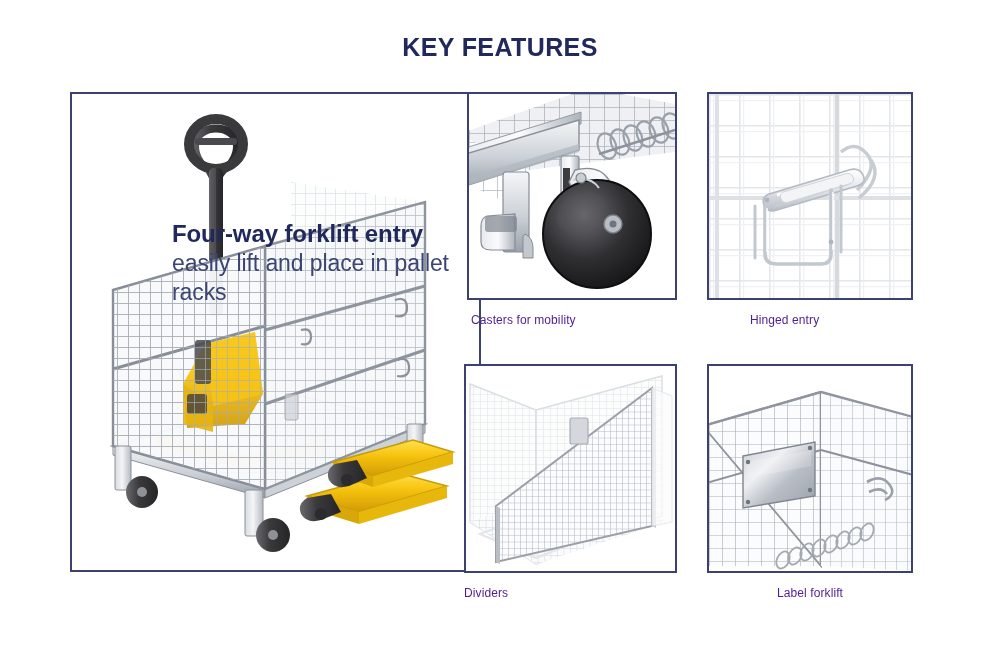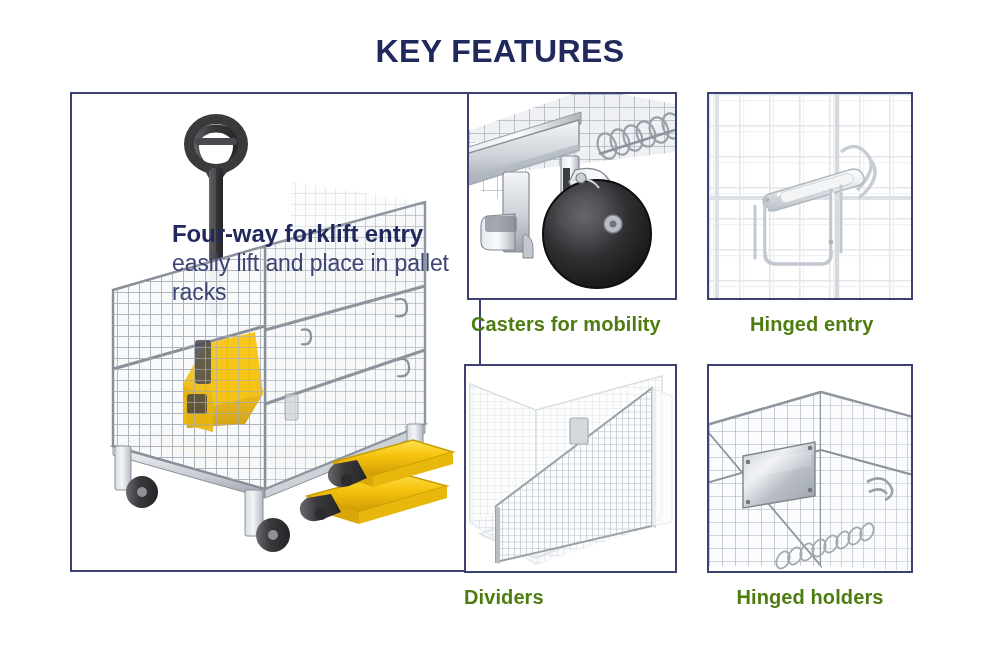--- a/index.html
+++ b/index.html
@@ -16,21 +16,21 @@
     -webkit-font-smoothing: antialiased;
   }
 
   
   #page-title {
     position: absolute;
     left: 0;
     top: 33px;
     width: 1000px;
     text-align: center;
-    font-size: 32px;
+    font-size: 25px;
     font-weight: bold;
     letter-spacing: 0.4px;
     color: #20285c;
   }
 
   
   .panel {
     position: absolute;
     box-sizing: border-box;
     border: 2px solid #3b4270;
@@ -40,23 +40,23 @@
 
   #panel-forklift { left: 70px;  top: 92px;  width: 411px; height: 480px; }
   #panel-casters  { left: 467px; top: 92px;  width: 210px; height: 208px; }
   #panel-hinged   { left: 707px; top: 92px;  width: 206px; height: 208px; }
   #panel-dividers { left: 464px; top: 364px; width: 213px; height: 209px; }
   #panel-labels   { left: 707px; top: 364px; width: 206px; height: 209px; }
 
   
   .caption {
     position: absolute;
-    font-size: 20px;
-    font-weight: bold;
-    color: #4d7c0f;
+    font-size: 12px;
+    font-weight: normal;
+    color: #4c1d95;
     letter-spacing: 0.1px;
     white-space: nowrap;
   }
   #caption-casters  { left: 471px; top: 313px; }
   #caption-hinged   { left: 750px; top: 313px; }
   #caption-dividers { left: 464px; top: 586px; width: 213px; }
   #caption-labels   { left: 707px; top: 586px; width: 206px; text-align: center; }
 
   
   #headline-block {
@@ -529,13 +529,13 @@
       <ellipse cx="86" cy="190" rx="6" ry="9" transform="rotate(26 86 190)"></ellipse>
       <ellipse cx="98" cy="186" rx="6" ry="9" transform="rotate(26 98 186)"></ellipse>
       <ellipse cx="110" cy="182" rx="6" ry="9" transform="rotate(26 110 182)"></ellipse>
       <ellipse cx="122" cy="178" rx="6" ry="9" transform="rotate(26 122 178)"></ellipse>
       <ellipse cx="134" cy="174" rx="6" ry="9" transform="rotate(26 134 174)"></ellipse>
       <ellipse cx="146" cy="170" rx="6" ry="9" transform="rotate(26 146 170)"></ellipse>
       <ellipse cx="158" cy="166" rx="6" ry="9" transform="rotate(26 158 166)"></ellipse>
     </g>
   </svg>
 </div>
-<div class="caption" id="caption-labels">Hinged holders</div>
+<div class="caption" id="caption-labels">Label forklift</div>
 
 </body></html>

